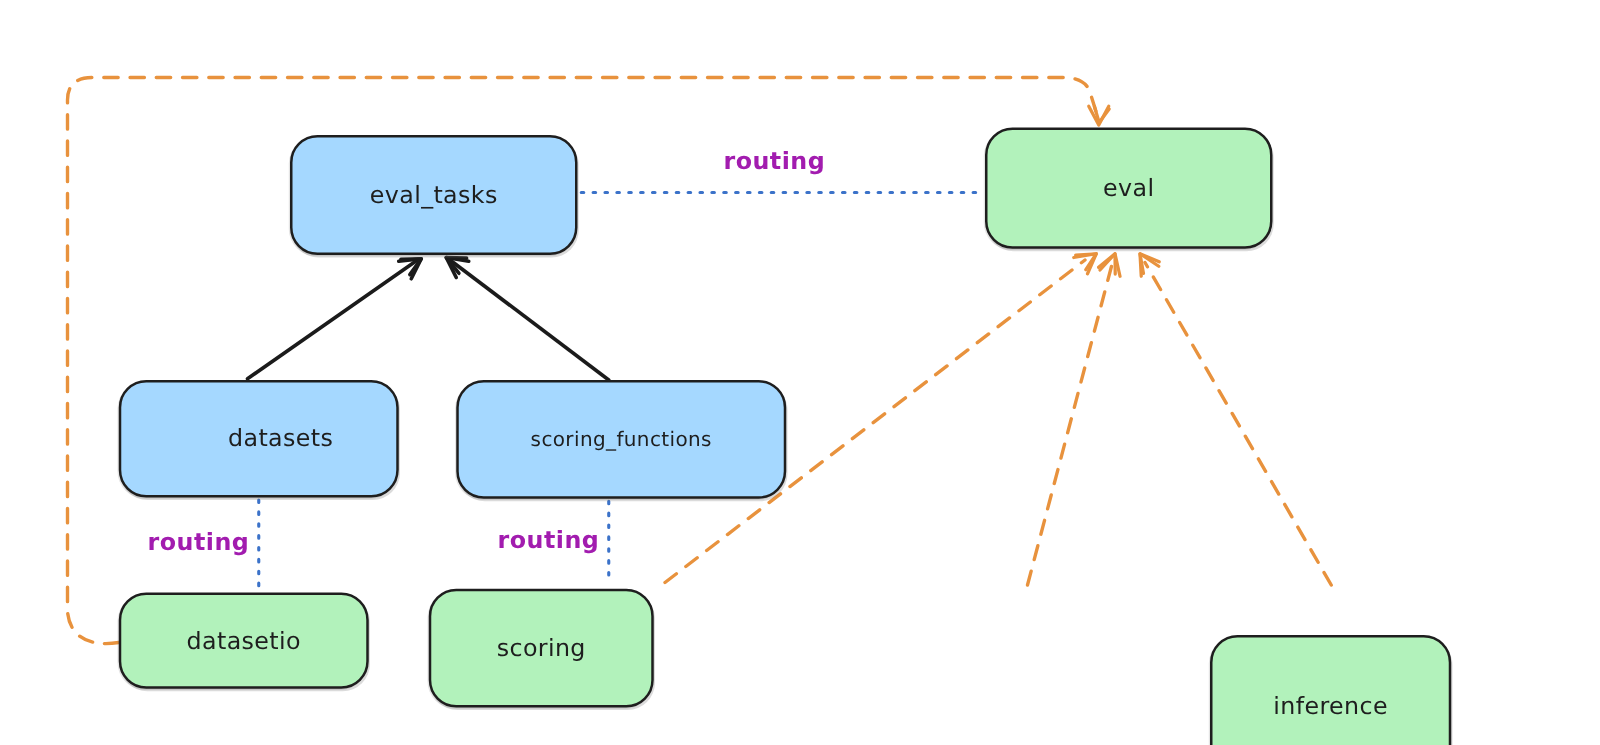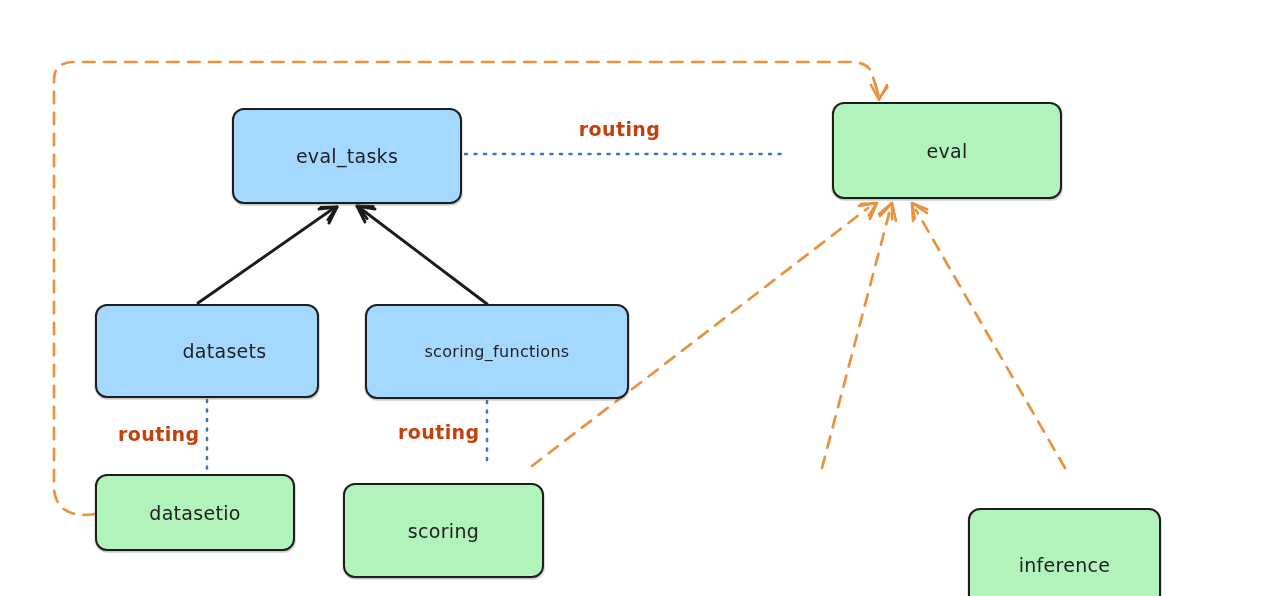--- a/index.html
+++ b/index.html
@@ -7,32 +7,32 @@
     position:relative;
     width:1280px;height:596px;
     background:#ffffff;
     overflow:hidden;
     font-family:"DejaVu Sans","Liberation Sans",sans-serif;
   }
   #edges{position:absolute;left:0;top:0;width:1280px;height:596px;}
   .node{
     position:absolute;
     border:2.6px solid #1e1e1e;
-    border-radius:12px;
+    border-radius:22px;
     display:flex;align-items:center;justify-content:center;
     font-size:19px;color:#1e1e1e;
     letter-spacing:0.3px;
     box-shadow:1px 2px 0 rgba(110,110,110,0.25), -1px 1px 0 rgba(110,110,110,0.18);
     box-sizing:border-box;
   }
   .blue{background:#a5d8ff;}
   .green{background:#b2f2bb;}
   .edge-label{
     position:absolute;
-    color:#c2410c;
+    color:#a21caf;
     font-size:19px;
     font-weight:bold;
     letter-spacing:0.4px;
   }
   .blue-dot{stroke:#3b72c9;stroke-width:2.5;stroke-dasharray:2 7.5;stroke-linecap:round;fill:none;}
   .orange-dash{stroke:#e8923d;stroke-width:2.7;stroke-dasharray:11.5 9.5;stroke-linecap:round;fill:none;}
   .black-line{stroke:#1b1b1b;stroke-width:2.9;fill:none;stroke-linecap:round;}
   .head{fill:none;stroke-linecap:round;stroke-linejoin:round;}
   .head.black{stroke:#1b1b1b;stroke-width:2.9;}
   .head.orange{stroke:#e8923d;stroke-width:2.6;}
@@ -69,37 +69,37 @@
 
     <path class="orange-dash" d="M 1065 468 L 916 210"></path>
     <path class="head orange" d="M 913 221 L 912 203 L 927 213"></path>
     <path class="head orange" transform="rotate(-10 912 203)" d="M 912 219 L 912 203 L 926 212"></path>
   </svg>
 
   <div class="node blue" style="left:232px;top:108px;width:230px;height:96px;">
     <span>eval_tasks</span>
   </div>
 
-  <div class="node green" style="left:832px;top:102px;width:230px;height:97px;">
+  <div class="node green" style="left:788px;top:102px;width:230px;height:97px;">
     <span>eval</span>
   </div>
 
   <div class="node blue" style="left:95px;top:304px;width:224px;height:94px;padding-left:35px;">
     <span>datasets</span>
   </div>
 
   <div class="node blue" style="left:365px;top:304px;width:264px;height:95px;font-size:16px;">
     <span>scoring_functions</span>
   </div>
 
   <div class="node green" style="left:95px;top:474px;width:200px;height:77px;">
     <span>datasetio</span>
   </div>
 
-  <div class="node green" style="left:343px;top:483px;width:201px;height:95px;">
+  <div class="node green" style="left:343px;top:471px;width:180px;height:95px;">
     <span>scoring</span>
   </div>
 
 
   <div class="node green" style="left:968px;top:468px;width:193px;height:114px;margin-top:40px;">
     <span>inference</span>
   </div>
 
   <div class="edge-label" style="left:572px;top:118px;width:95px;text-align:center;">routing</div>
 

